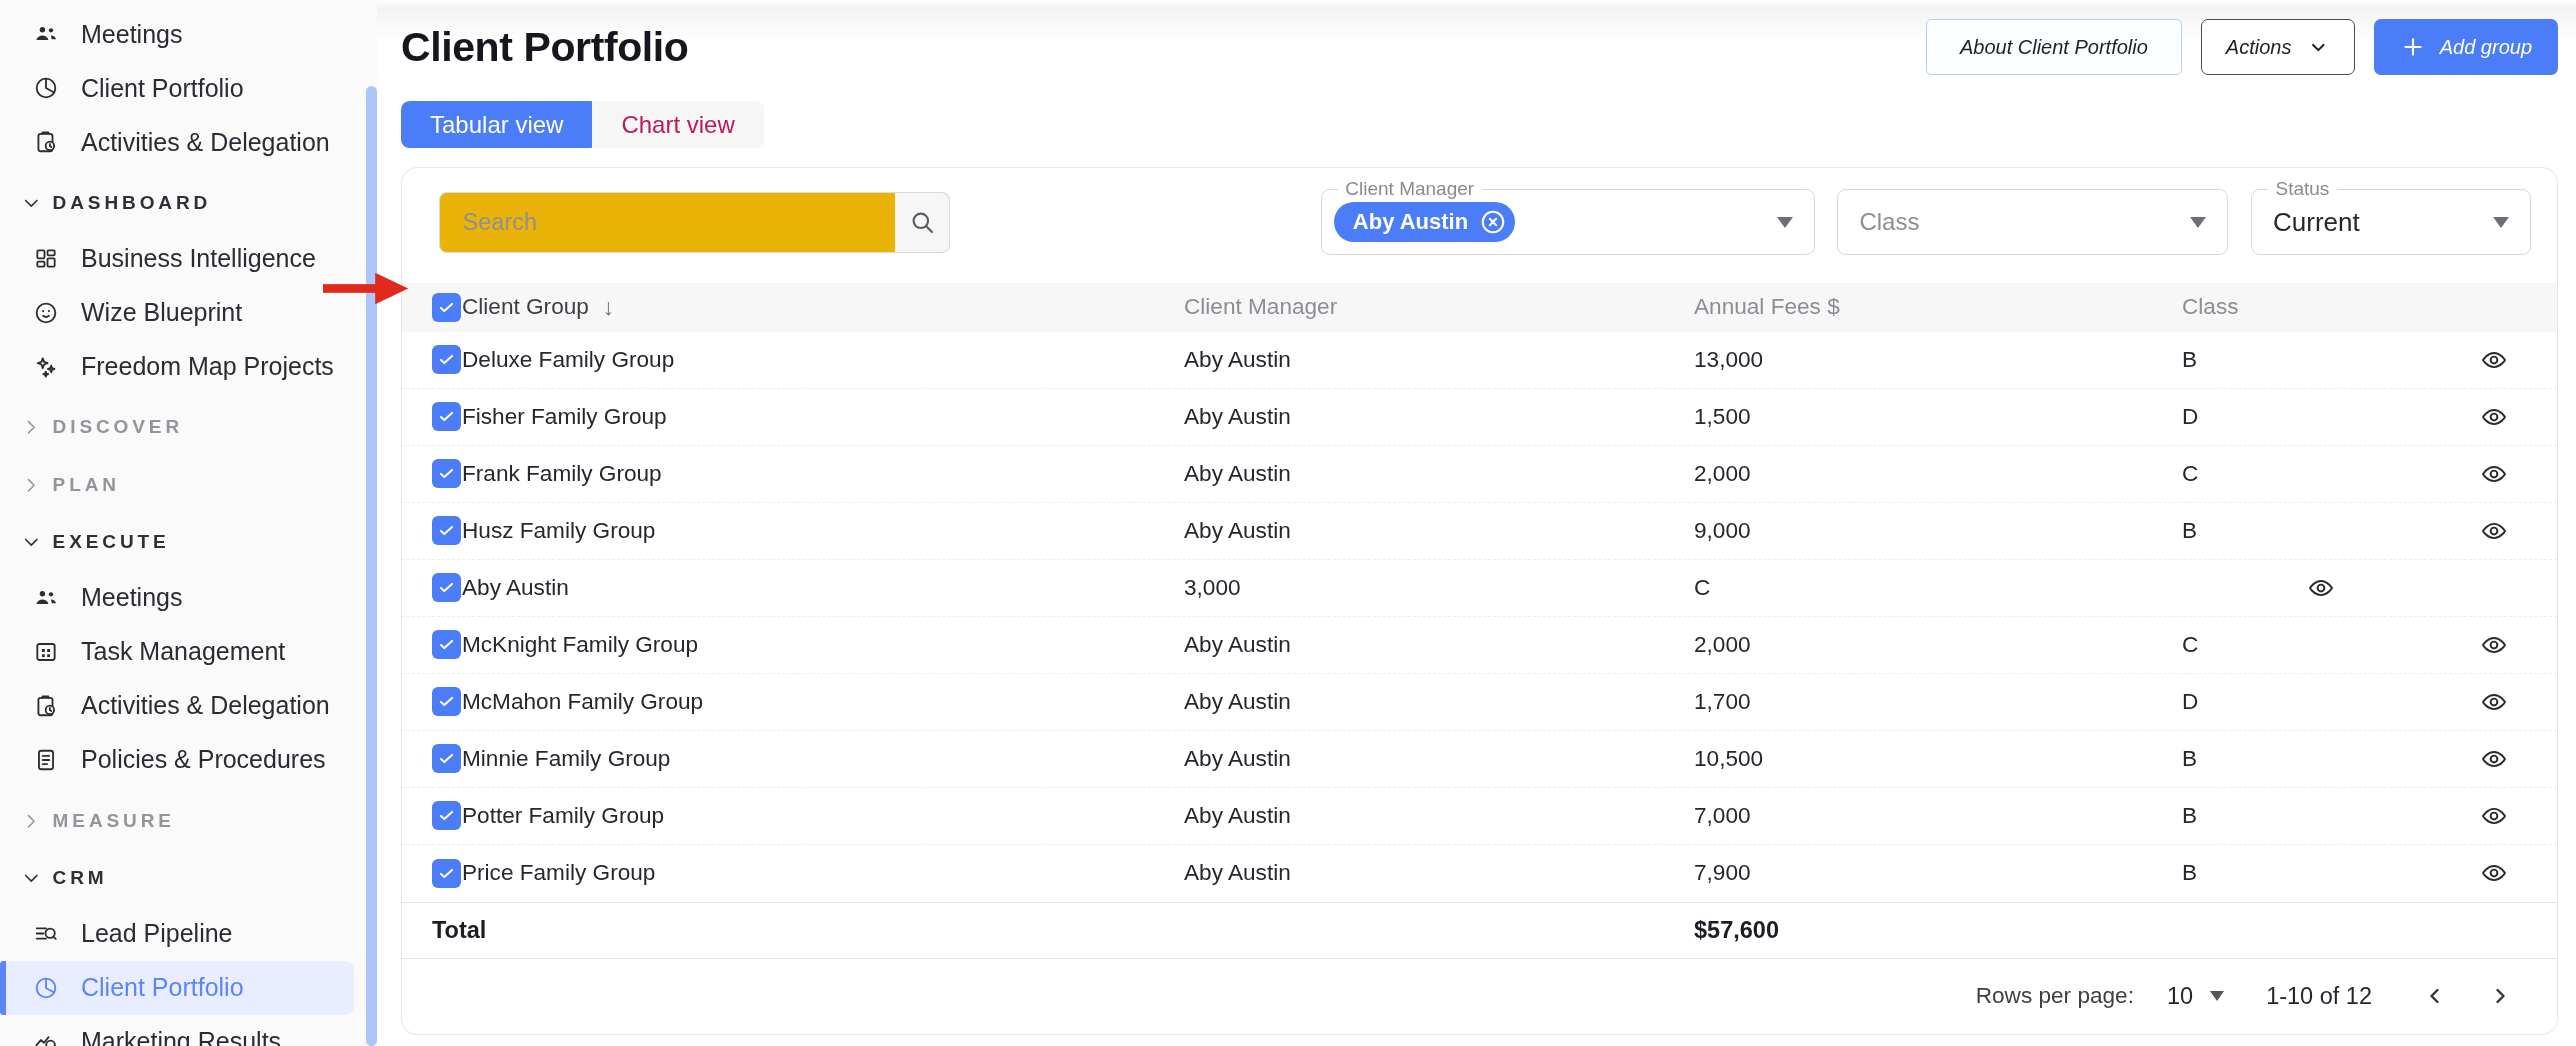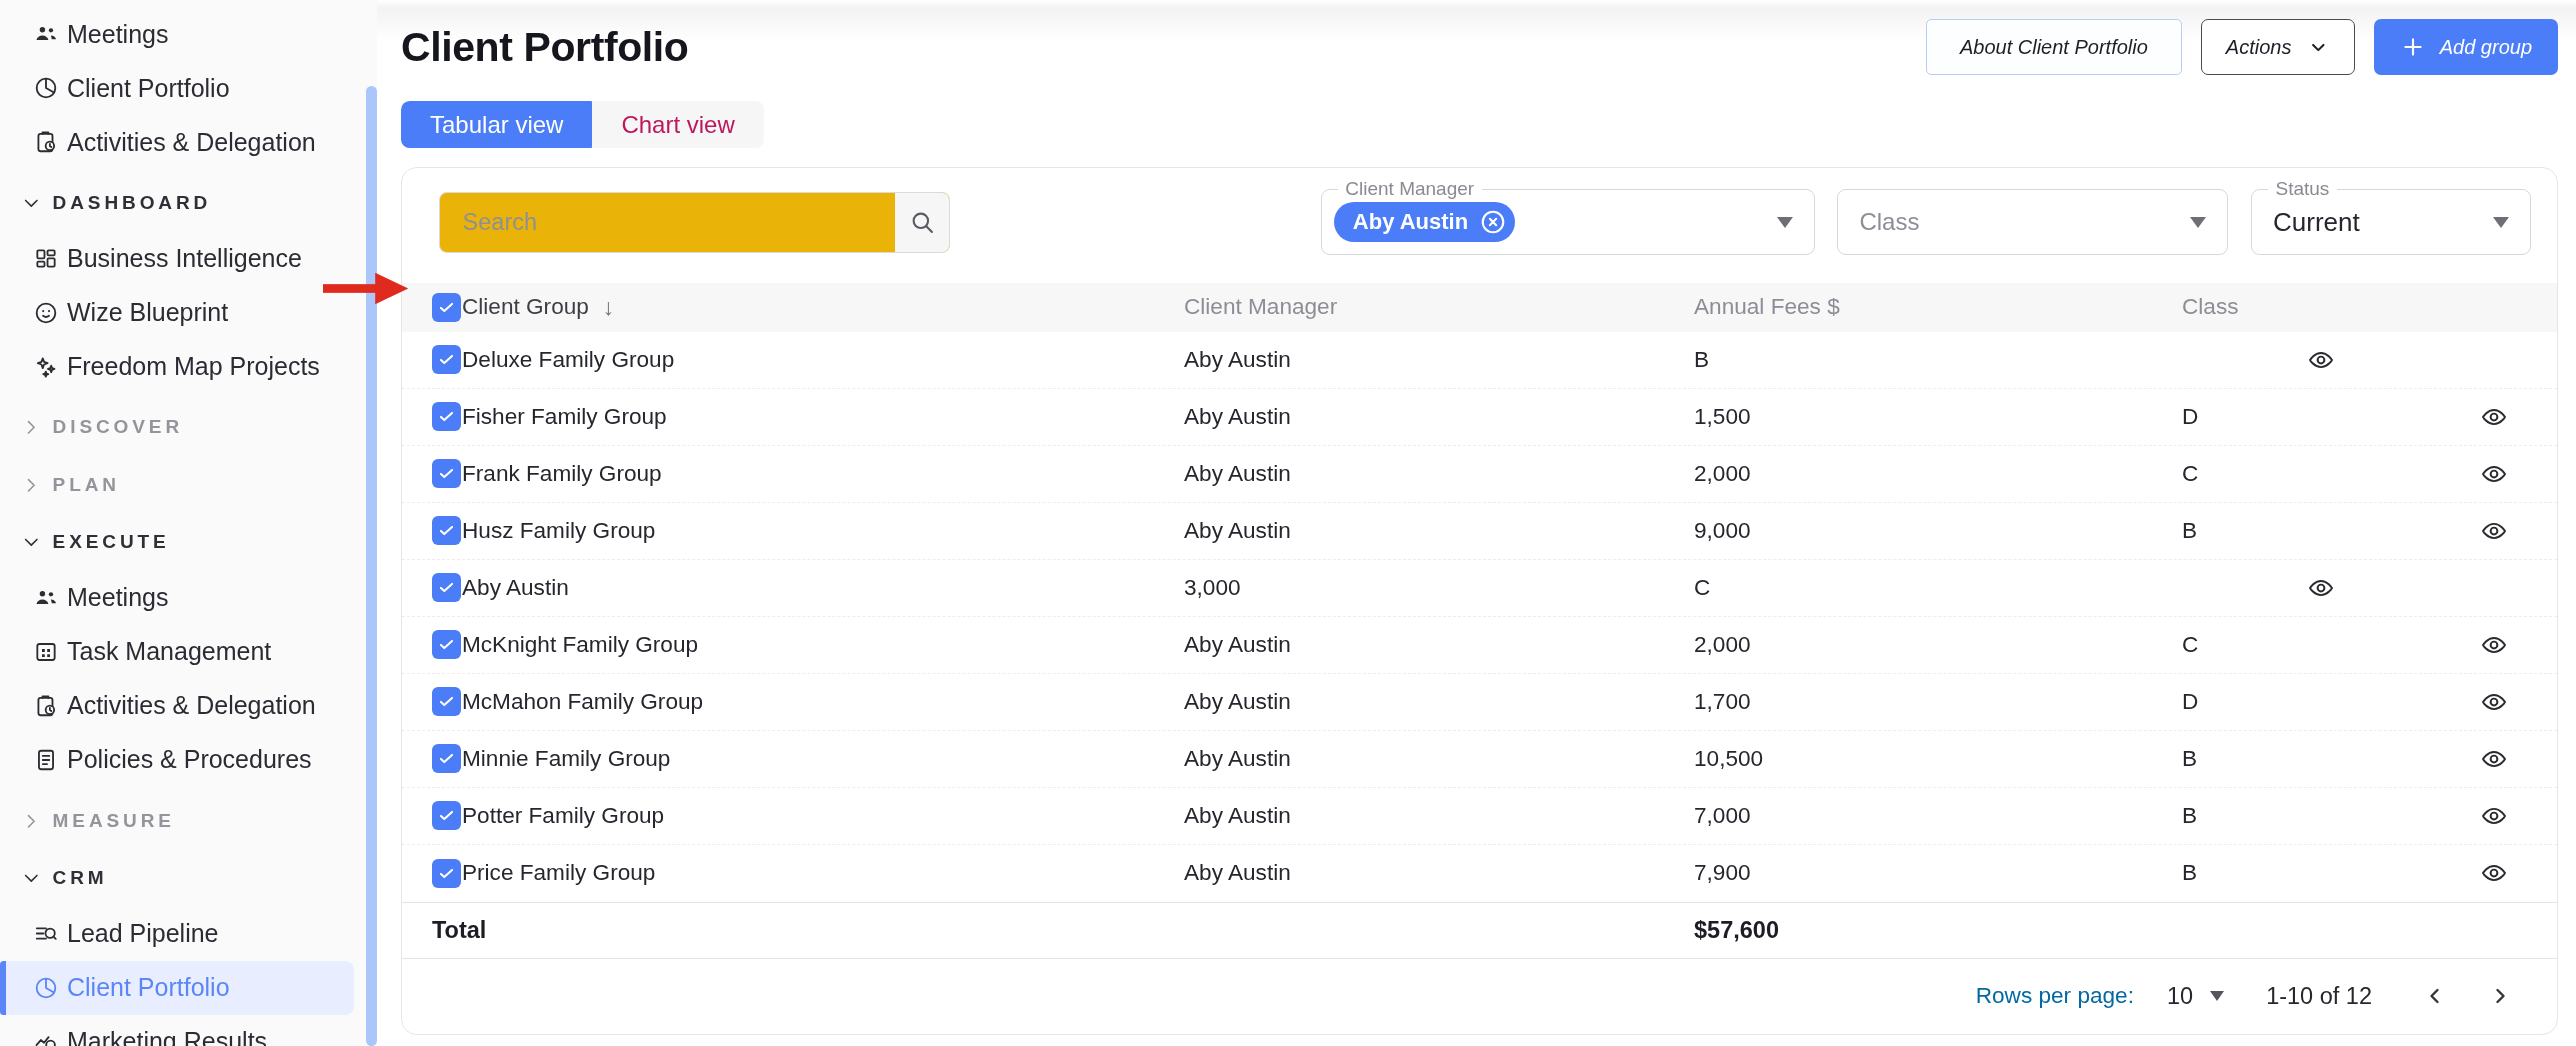--- a/index.html
+++ b/index.html
@@ -5,21 +5,21 @@
   html,body{margin:0;padding:0;}
   body{
     width:2576px;height:1046px;overflow:hidden;background:#ffffff;
     font-family:"Liberation Sans", sans-serif;color:#202028;
     -webkit-font-smoothing:antialiased;
   }
   .app{display:flex;width:2576px;height:1046px;position:relative;}
 
   
   .sidebar{width:377px;flex-shrink:0;background:#fafafa;position:relative;padding-top:7px;box-sizing:border-box;overflow:hidden;}
-  .side-item{height:54px;display:flex;align-items:center;gap:8px;padding-left:33px;cursor:pointer;}
+  .side-item{height:54px;display:flex;align-items:center;gap:22px;padding-left:33px;cursor:pointer;}
   .side-item .ic{width:26px;height:26px;color:#2c2c33;flex-shrink:0;display:flex;align-items:center;justify-content:center;}
   .side-item .lbl{font-size:25px;color:#2b2b33;white-space:nowrap;}
   .side-item.selected{background:#e8eeff;border-left:6px solid #5b86f8;margin-right:22.6px;border-radius:3.5px 8.7px 8.7px 3.5px;padding-left:27px;}
   .side-item.selected .lbl{color:#5b86f8;}
   .side-item.selected .ic{color:#5b86f8;}
   .side-section{height:47px;display:flex;align-items:center;gap:10px;padding-left:20px;margin-top:10.4px;margin-bottom:5.2px;cursor:pointer;}
   .side-section .chev{width:22.6px;height:22.6px;}
   .side-section .slbl{font-size:19px;font-weight:700;letter-spacing:3.9px;}
   .side-section.expanded .slbl,.side-section.expanded .chev{color:#2f2f37;}
   .side-section.collapsed .slbl,.side-section.collapsed .chev{color:#94949c;}
@@ -75,21 +75,21 @@
   .cb{width:29px;height:29px;border-radius:6px;background:#4a7df7;display:flex;align-items:center;justify-content:center;cursor:pointer;}
   .cb svg{width:19px;height:19px;}
   .eye-btn{width:38px;height:38px;display:flex;align-items:center;justify-content:center;cursor:pointer;justify-self:center;color:#2a2a30;}
   .eye-btn .ic{width:28px;height:28px;}
   .total-row{height:57px;border-top:1.7px solid #e3e3e7;border-bottom:1.7px solid #e3e3e7;}
   .total-lbl{grid-column:1 / span 2;font-size:23.5px;font-weight:700;color:#1d1d25;}
   .total-val{grid-column:4;font-size:23.5px;font-weight:700;color:#1d1d25;}
 
   
   .pagination{height:75px;display:flex;align-items:center;justify-content:flex-end;padding-right:40px;gap:33px;}
-  .pg-lbl{font-size:22.6px;color:#0369a1;}
+  .pg-lbl{font-size:22.6px;color:#404040;}
   .pg-select{display:flex;align-items:center;gap:17.4px;cursor:pointer;}
   .pg-select .v{font-size:23.5px;color:#26262e;}
   .pg-caret{width:0;height:0;border-left:7.8px solid transparent;border-right:7.8px solid transparent;border-top:10.4px solid #55555d;}
   .pg-range{font-size:23.5px;color:#26262e;margin-left:8.7px;}
   .pg-nav{display:flex;align-items:center;gap:30px;margin-left:12px;}
   .pg-btn{width:35px;height:35px;display:flex;align-items:center;justify-content:center;color:#35353b;cursor:pointer;}
   .pg-btn .ic{width:24px;height:24px;}
 
   
   .annot-arrow{position:absolute;left:323px;top:271px;width:87px;height:35px;z-index:9;pointer-events:none;}
@@ -379,20 +379,21 @@
 
       <div id="table-body">
           <div class="tgrid trow">
             <div class="cb">
        <svg viewBox="0 0 24 24" fill="none" stroke="#ffffff" stroke-width="2.6" stroke-linecap="round" stroke-linejoin="round">
                 <path d="M5 12.5l4.2 4L19 7.5"></path>
               </svg>
      </div>
      <div class="cell c-group">Deluxe Family Group</div>
      <div class="cell c-mgr">Aby Austin</div>
+     <div class="cell c-fees">13,000</div>
      <div class="cell c-class">B</div>
      <div class="eye-btn">
        <span class="ic">
                 <svg class="icon" viewBox="0 0 24 24" width="28" height="28" fill="none" stroke="currentColor" stroke-width="1.7" stroke-linecap="round" stroke-linejoin="round">
                   <path d="M2.6 12S6.1 5.9 12 5.9 21.4 12 21.4 12 17.9 18.1 12 18.1 2.6 12 2.6 12z"></path>
                   <circle cx="12" cy="12" r="2.9"></circle>
                 </svg>
               </span>
      </div>
           </div>

